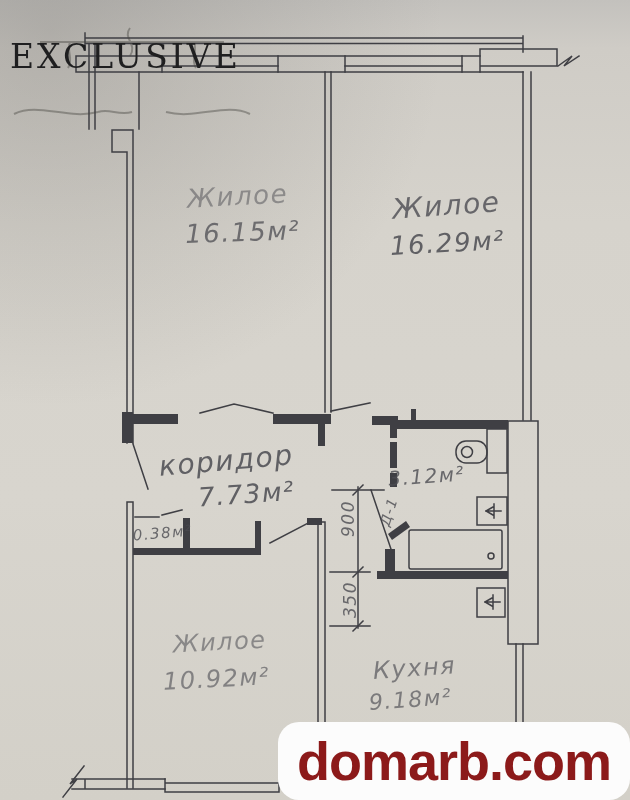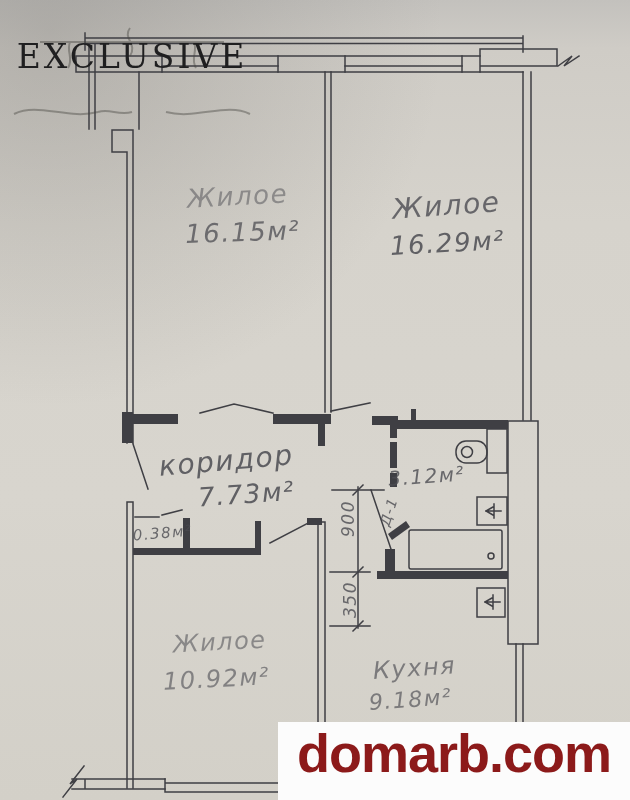--- a/index.html
+++ b/index.html
@@ -10,29 +10,29 @@
       linear-gradient(180deg,#c3c1bd 0,#cfccc6 6%,#d6d3cc 28%,#d8d5ce 62%,#d3d0c8 100%);
     font-family:"DejaVu Sans",sans-serif;
   }
   svg.plan{position:absolute;left:0;top:0;filter:blur(.25px);}
   .plan path,.plan line,.plan rect,.plan circle,.plan polyline{
     stroke:#3f3f44;stroke-width:1.5;fill:none;stroke-linecap:square;
   }
   .plan .wfill rect,.plan polygon{fill:#3f3f44;stroke:none;}
   .plan text{font-family:"DejaVu Sans",sans-serif;font-style:italic;fill:#4c4c52;letter-spacing:1.5px;}
   .logo{
-    position:absolute;left:10px;top:40px;width:244px;text-align:center;
+    position:absolute;left:10px;top:40px;width:244px;
     color:#1f1f20;font-family:"DejaVu Serif",serif;
   }
   .logo .flourish{position:absolute;left:0;top:-14px;opacity:.42;}
   .logo-title{position:relative;font-size:33px;line-height:1.05;letter-spacing:3px;}
   .logo-sub{position:relative;font-size:13.5px;letter-spacing:2.2px;margin-top:2px;color:#242425;}
   .band{
     position:absolute;left:278px;top:722px;width:352px;height:78px;
-    background:#fcfcfc;display:flex;justify-content:center;
+    background:#fcfcfc;display:flex;align-items:center;justify-content:center;border-radius:21px;
   }
   .band-text{
     font-family:"Liberation Sans",sans-serif;font-weight:bold;
     font-size:54px;letter-spacing:-1px;color:#8c1a1a;
   }
 </style>
 </head>
 <body>
 
 <div class="photo">

